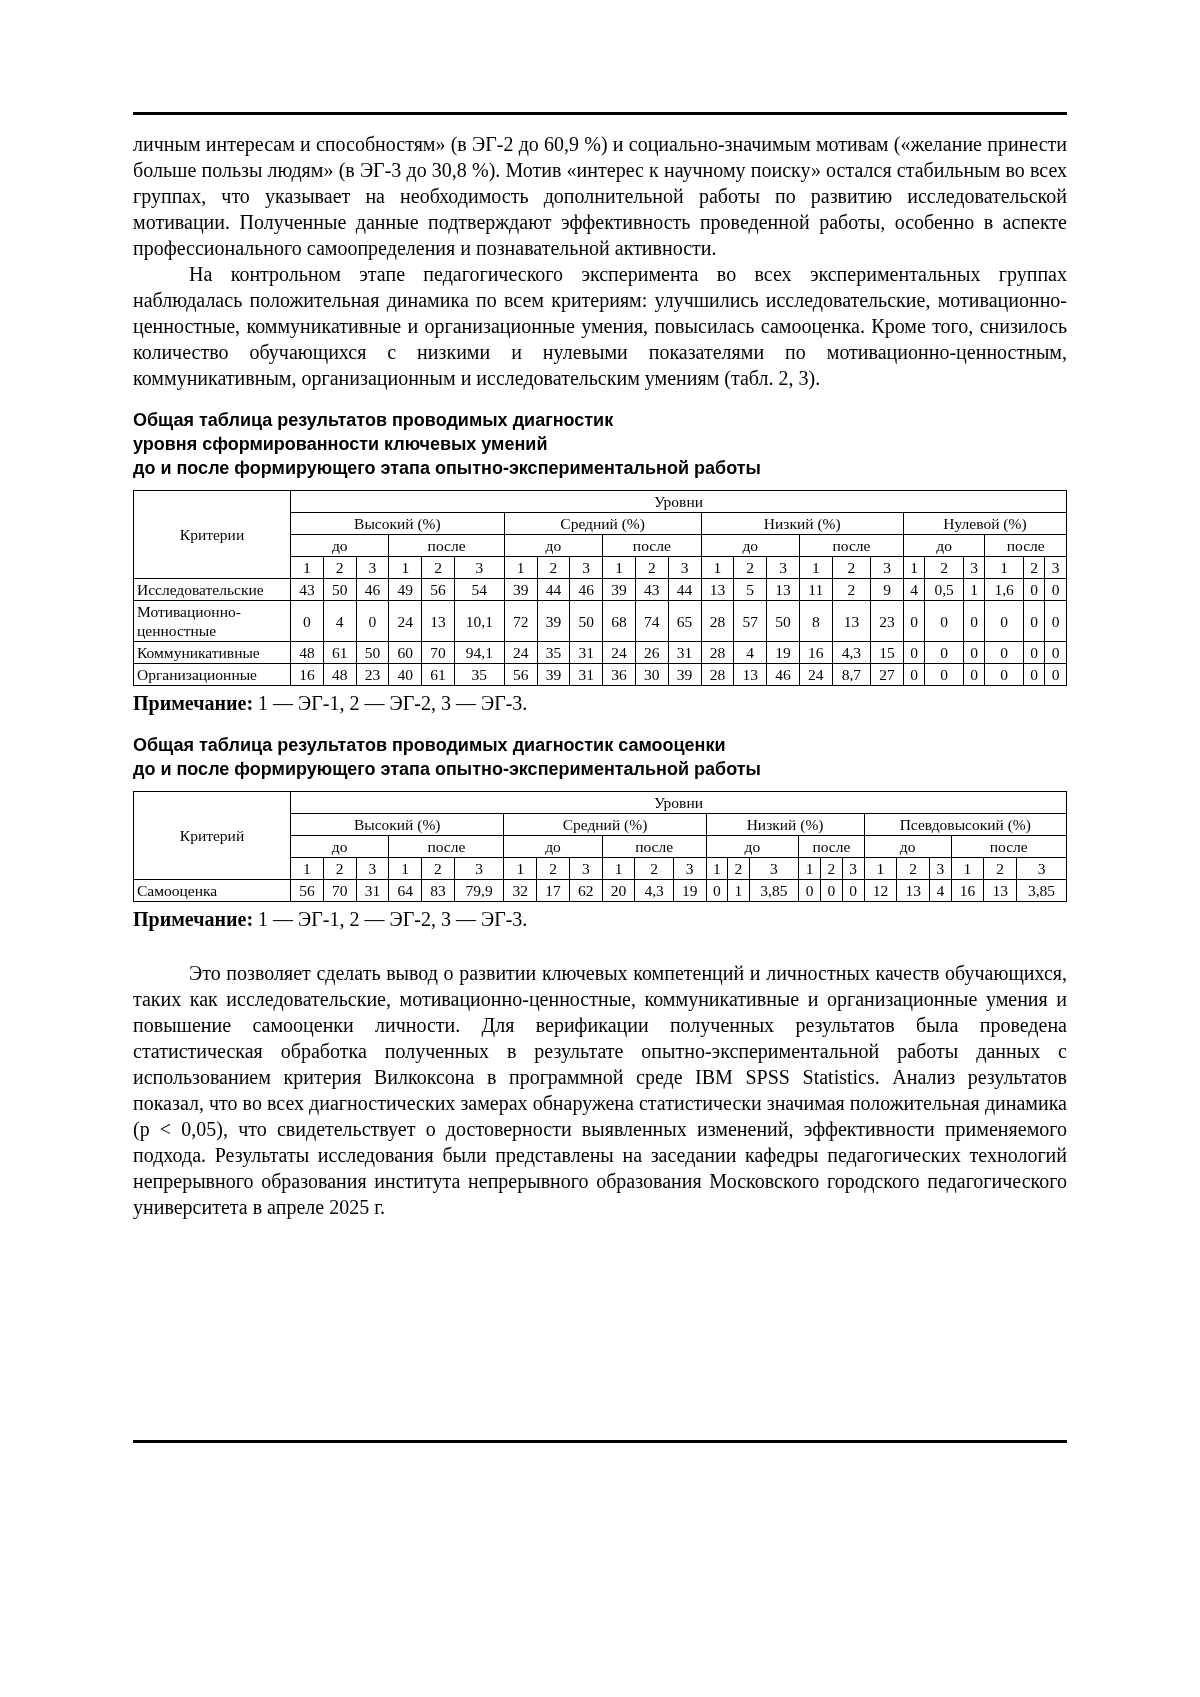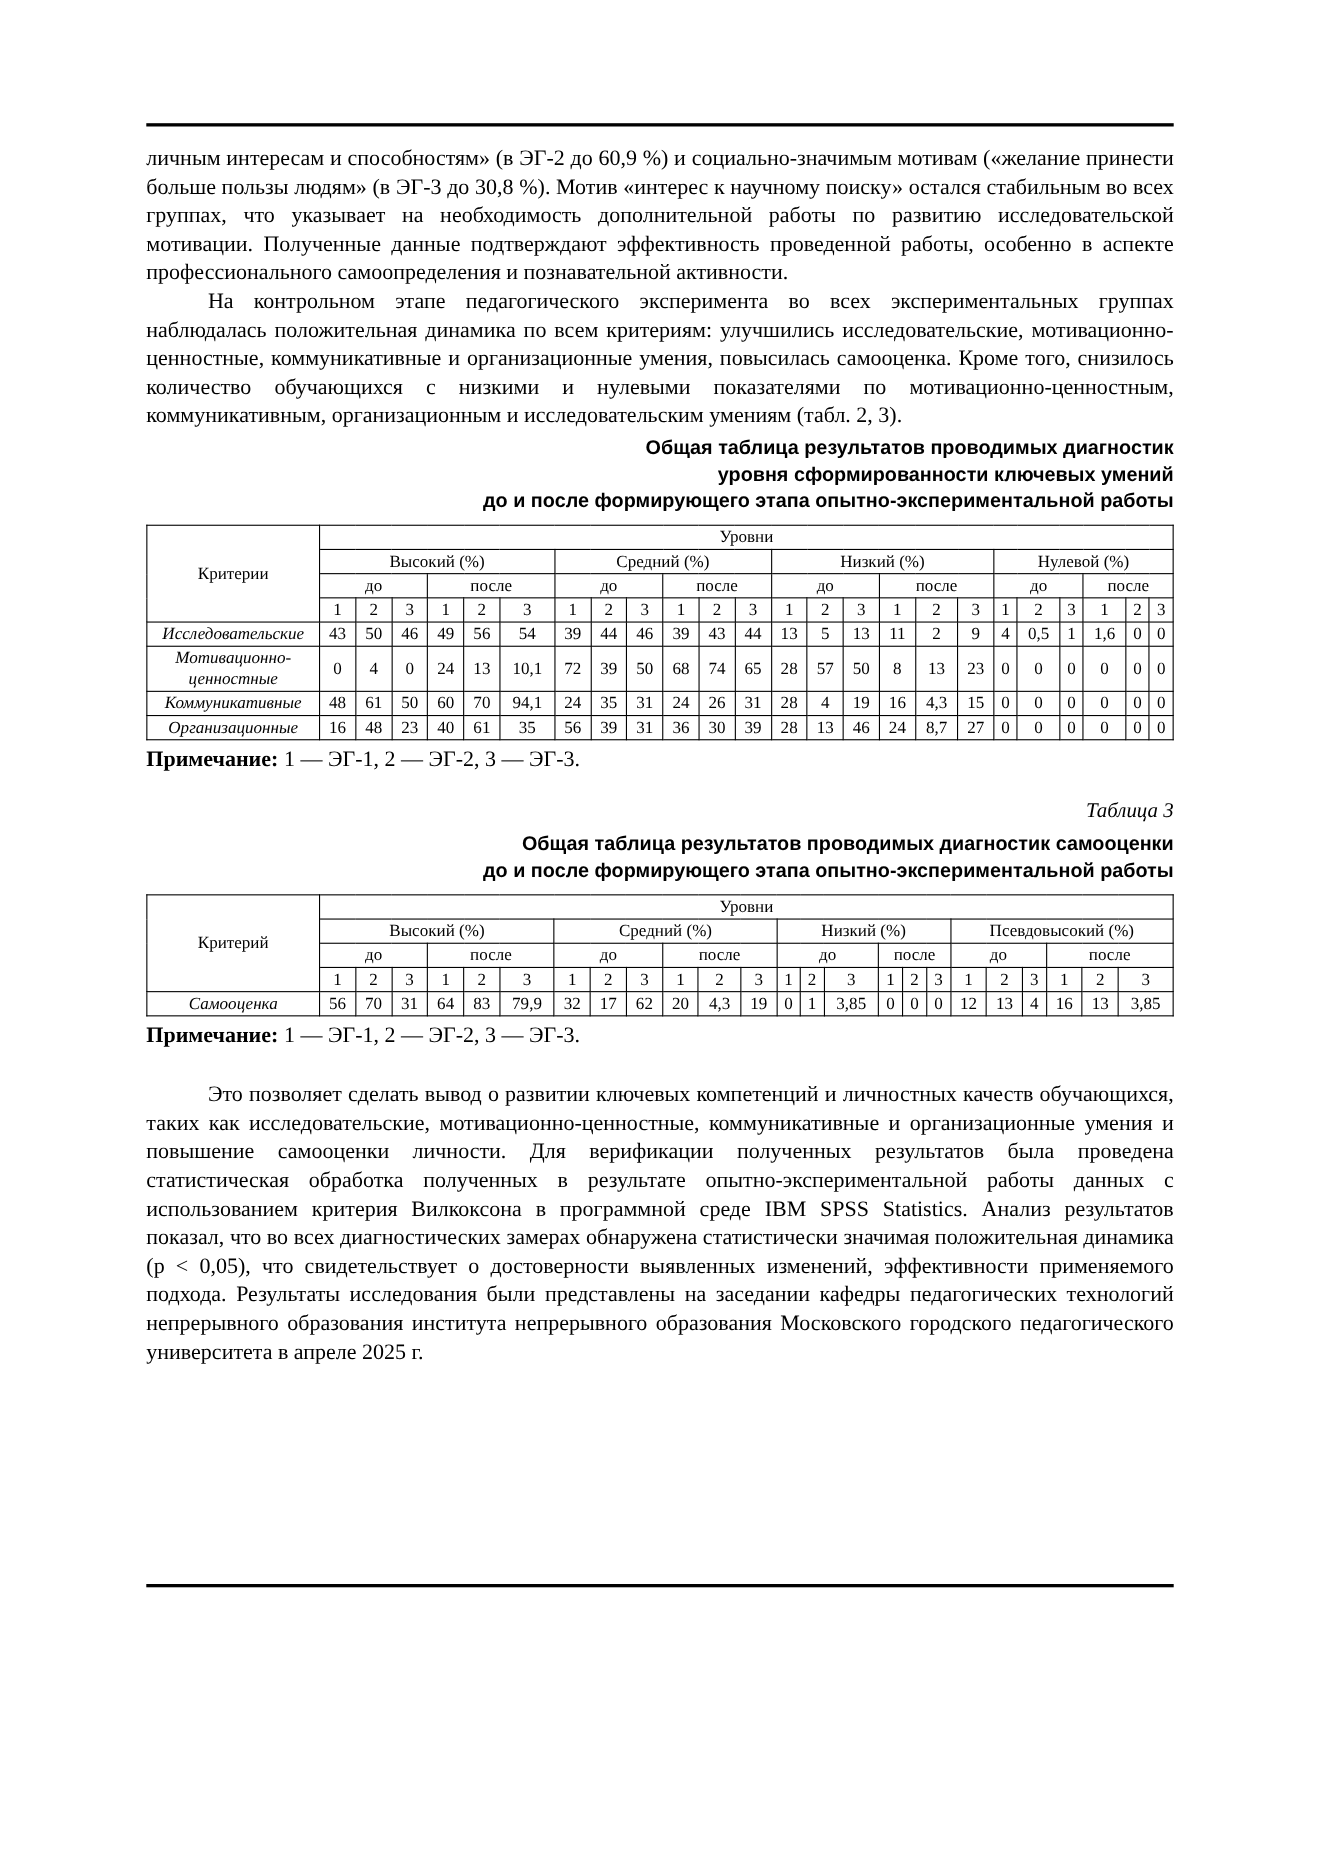--- a/index.html
+++ b/index.html
@@ -17,38 +17,38 @@
   p.body {
     font-size:20px; line-height:26px;
     text-align:justify; margin:0;
   }
   p.indent { text-indent:56px; }
   .caption {
     text-align:right; font-style:italic;
     font-size:19px; margin:14px 0 6px 0;
   }
   .tbl-title {
-    text-align:right;
+    text-align:left;
     font-family:"Liberation Sans", sans-serif;
     font-weight:bold; font-size:18px; line-height:24px;
-    margin:4px 0 10px 0;
+    margin:17px 0 10px 0;
   }
   table.grid {
     border-collapse:collapse; width:100%;
     font-size:15.5px; line-height:19px;
     font-family:"Liberation Serif", serif;
   }
   table.grid td {
     border:1px solid #000;
     padding:1px 3px;
     text-align:center;
     vertical-align:middle;
   }
   table.grid td.crit { width:150px; }
-  table.grid td.rowlabel { text-align:center; width:150px;font-style:italic; }
+  table.grid td.rowlabel { text-align:left; width:150px; }
   .note { font-size:20px; line-height:26px; margin:4px 0 0 0; }
   .note b { font-weight:bold; }
   .gap-lg { height:14px; }
   .bottom-rule { position:absolute; left:133px; top:1440px; width:934px; height:3px; background:#000; }
   .page-number {
     position:absolute; top:1476px; left:0; width:100%;
     text-align:center; font-size:20px;
   }
 </style>
 </head>
@@ -222,21 +222,20 @@
             <td>0</td>
             <td>0</td>
             <td>0</td>
             <td>0</td>
           </tr>
         </tbody>
       </table>
 
     <p class="note"><b>Примечание:</b><span> 1 — ЭГ-1, 2 — ЭГ-2, 3 — ЭГ-3.</span></p>
 
-    <div class="caption" style="margin-top:24px;">Таблица 3</div>
     <div class="tbl-title">
       <span>Общая таблица результатов проводимых диагностик самооценки</span><br>
       <span>до и после формирующего этапа опытно-экспериментальной работы</span>
     </div>
 
     <table class="grid">
         <tbody>
           <tr>
             <td rowspan="4" class="crit">Критерий</td>
             <td colspan="24">Уровни</td>

